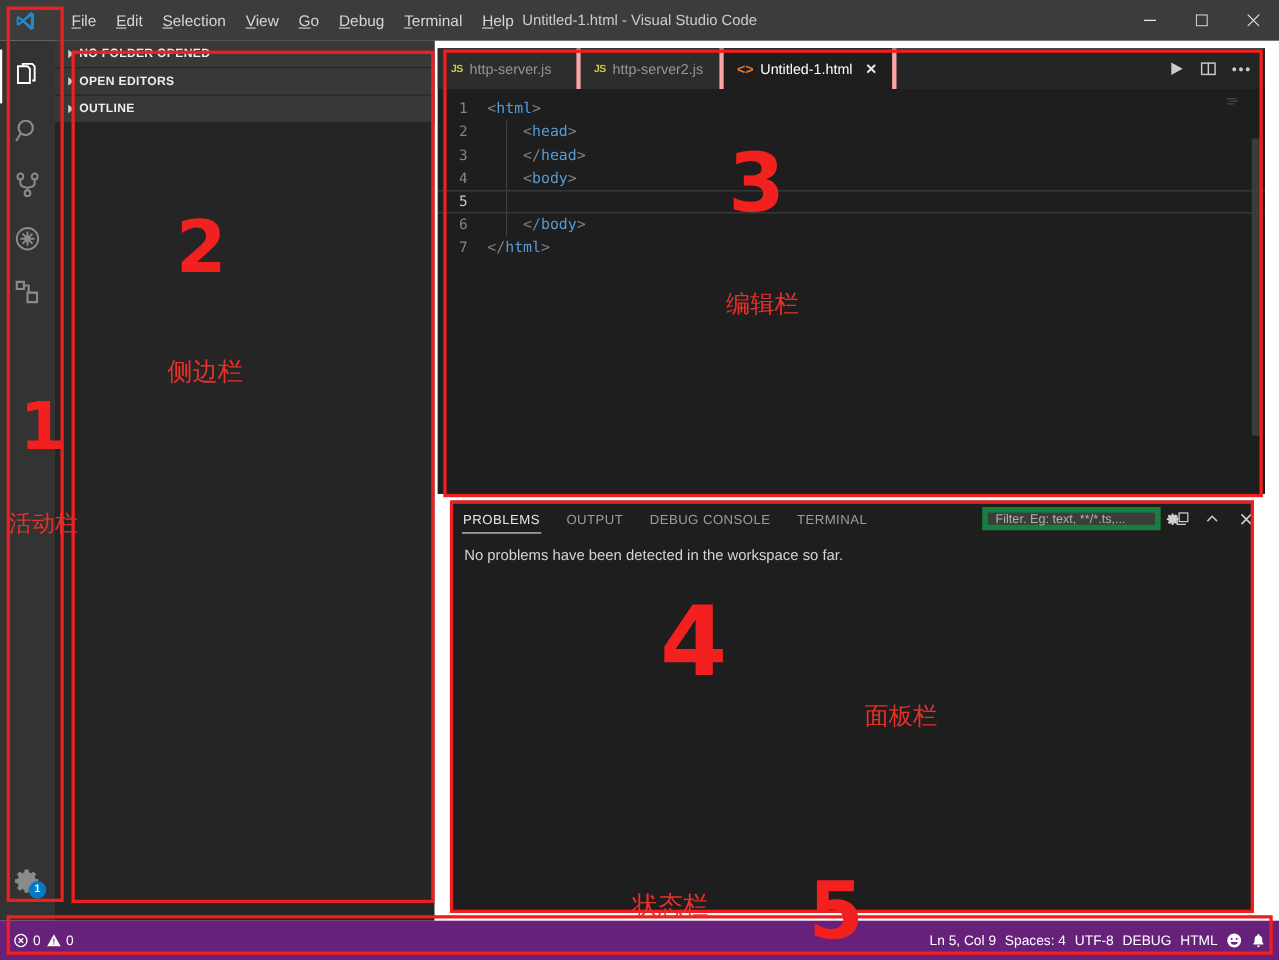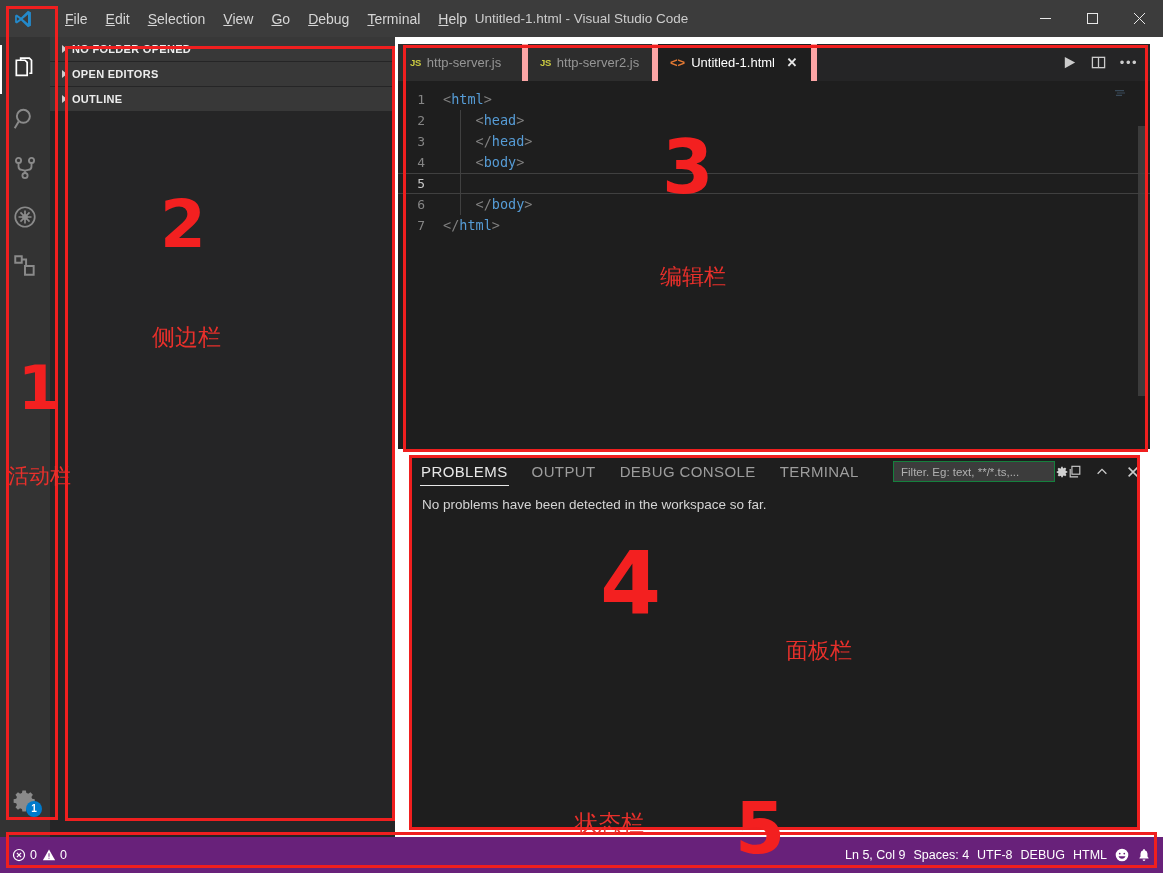--- a/index.html
+++ b/index.html
@@ -112,21 +112,21 @@
     background: #1e1e1e;
   }
   .tabbar {
     height: 37px; background: #252526;
     display: flex; align-items: stretch; position: relative;
   }
   .tab {
     display: flex; align-items: center;
     padding: 0 12px 0 12px;
     background: #2d2d2d; color: #969696;
-    font-size: 13px; border-right: 6px solid #fca5a5;
+    font-size: 13px; border-right: 4px solid #fca5a5;
     min-width: 130px; cursor: pointer;
   }
   .tab.active { background: #1e1e1e; color: #ffffff; }
   .tab-icon { margin-right: 6px; display: flex; align-items: center; }
   .js-badge {
     font-size: 9.5px; font-weight: bold; color: #cbcb41;
     letter-spacing: -0.4px;
   }
   .html-badge { color: #e37933; font-size: 13px; font-weight: bold; }
   .tab-label { white-space: nowrap; }
@@ -183,37 +183,37 @@
   .panel {
     position: absolute; left: 410px; top: 455px;
     width: 730px; height: 375px;
     background: #1e1e1e;
   }
   .panel-tabs {
     height: 33px; display: flex; align-items: center;
     position: relative; padding-left: 10px;
   }
   .ptab {
-    font-size: 15px; letter-spacing: 0.4px;
+    font-size: 12px; letter-spacing: 0.4px;
     color: #9d9d9d; text-transform: uppercase;
     margin-right: 22px; padding: 6px 1px 6px 1px;
     cursor: pointer; position: relative;
   }
   .ptab.active { color: #e7e7e7; }
   .ptab.active::after {
     content: ""; position: absolute; left: 0; right: 0; bottom: 0;
     height: 1px; background: #e7e7e7;
   }
   .panel-right {
     position: absolute; right: 0; top: 0; height: 33px;
     display: flex; align-items: center; gap: 13px;
   }
   .filterbox {
     width: 162px; height: 21px;
-    background: #3c3c3c; border: 1px solid #15803d;
+    background: #3c3c3c; border: 5px solid #15803d;
     display: flex; align-items: center;
     padding: 0 4px 0 7px; position: relative;
   }
   .filterbox input {
     flex: 1; background: transparent; border: none; outline: none;
     color: #cccccc; font-size: 11.5px;
     font-family: "Liberation Sans", sans-serif;
   }
   .filterbox input::placeholder { color: #b0b0b0; }
   .filter-gear { color: #d0d0d0; display: flex; }

